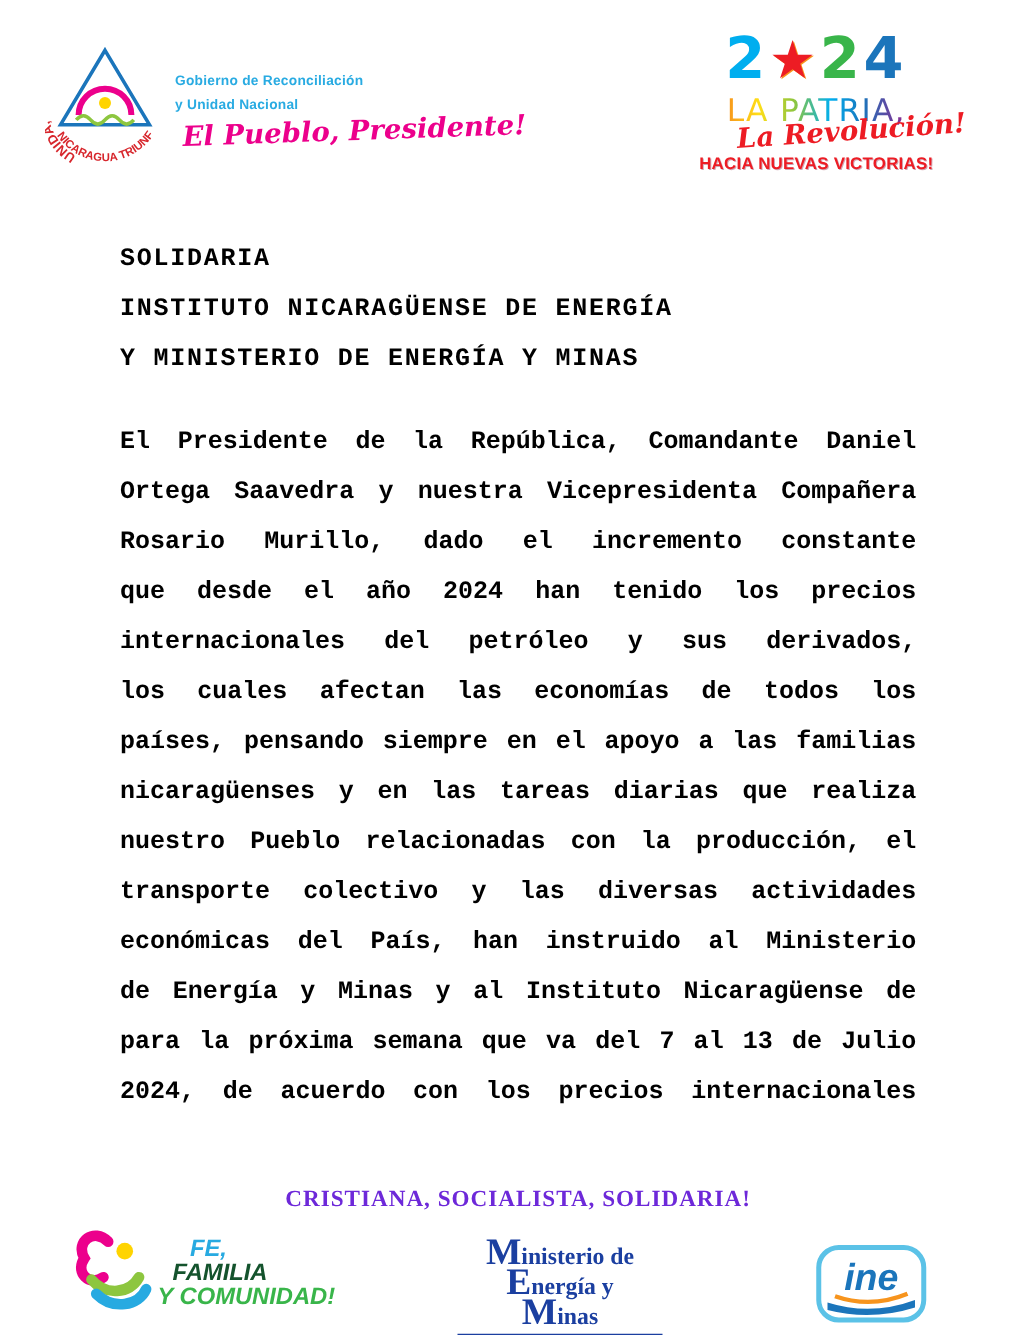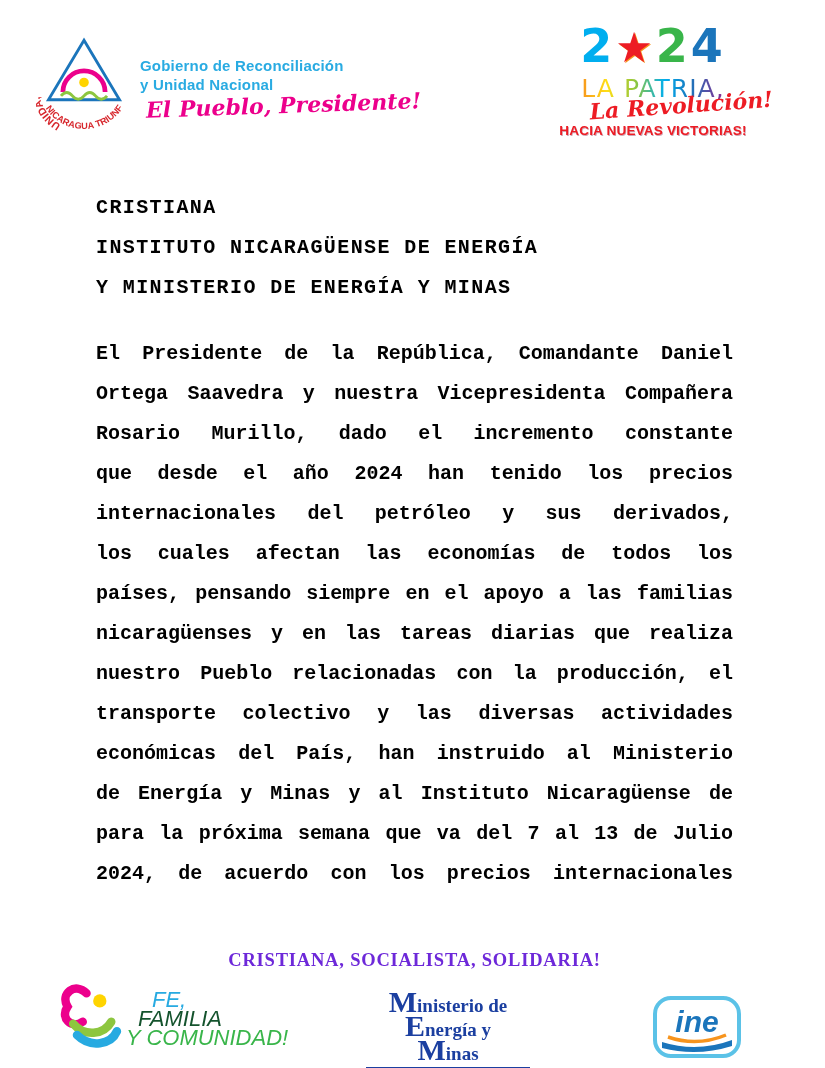--- a/index.html
+++ b/index.html
@@ -2,21 +2,21 @@
 <html><head>
 <meta charset="utf-8">
 <style>
   * { margin:0; padding:0; box-sizing:border-box; }
   html,body { background:#ffffff; }
   body { font-family:"Liberation Sans", sans-serif; }
   .page { position:relative; width:825px; height:1068px; margin:0 auto; background:#ffffff; overflow:hidden; }
 
   
   .emblem { position:absolute; left:36px; top:26px; width:96px; height:112px; }
-  .gov-text { position:absolute; left:140px; top:56px; color:#29ABE2; font-weight:bold; font-size:15px; line-height:19px; letter-spacing:0.2px; }
+  .gov-text { position:absolute; left:140px; top:56px; color:#29ABE2; font-weight:bold; font-size:11px; line-height:19px; letter-spacing:0.2px; }
   .pueblo-slogan { position:absolute; left:146px; top:92px; color:#EC008C; font-family:"DejaVu Serif", serif; font-style:italic; font-weight:bold; font-size:22px; transform:rotate(-2deg); }
 
   
   .header-right { position:absolute; top:22px; right:48px; width:248px; text-align:center; }
   .year-line { font-family:"DejaVu Sans", sans-serif; font-weight:900; font-size:46px; line-height:48px; letter-spacing:3px; }
   .year-d1 { color:#00AEEF; }
   .year-star { color:#ED1C24; font-size:42px; text-shadow:1px 1px 0 #F7941D; }
   .year-d2 { color:#39B54A; }
   .year-d3 { color:#1B75BB; }
   .la-patria {
@@ -31,21 +31,21 @@
   
   .doc-title { position:absolute; left:96px; top:188px; font-family:"Liberation Mono", monospace; font-weight:bold; font-size:20px; line-height:40px; letter-spacing:1.4px; color:#000; }
   .doc-body { position:absolute; left:96px; top:334px; width:637px; font-family:"Liberation Mono", monospace; font-weight:bold; font-size:20px; line-height:40px; color:#000; }
   .body-line { text-align:justify; text-align-last:justify; white-space:normal; }
 
   
   .footer-slogan { position:absolute; left:96px; top:950px; width:637px; text-align:center; color:#6d28d9; font-family:"Liberation Serif", serif; font-weight:bold; font-size:18.5px; letter-spacing:0.8px; }
 
   .fe-logo { position:absolute; left:58px; top:980px; display:flex; align-items:center; }
   .fe-svg { width:76px; height:76px; }
-  .fe-text { margin-left:-8px; font-weight:normal; font-style:italic; font-size:22px; line-height:19px; }
+  .fe-text { margin-left:-8px; font-weight:bold; font-style:italic; font-size:19px; line-height:19px; }
   .fe-line1 { color:#27AAE1; padding-left:26px; }
   .fe-line2 { color:#14532d; padding-left:12px; }
   .fe-line3 { color:#39B54A; padding-left:0; }
 
   .mem-logo { position:absolute; left:366px; top:992px; width:164px; text-align:center; color:#1B3FA0; font-family:"Liberation Serif", serif; font-weight:bold; border-bottom:3px solid #1B3FA0; padding-bottom:3px; }
   .mem-line { font-size:19px; line-height:20px; }
   .mem-line::first-letter { font-size:30px; }
 
   .ine-logo { position:absolute; left:652px; top:994px; width:90px; height:66px; }
 </style>
@@ -80,21 +80,21 @@
   <div class="header-right">
     <div class="year-line">
       <span class="year-d1">2</span><span class="year-star">★</span><span class="year-d2">2</span><span class="year-d3">4</span>
     </div>
     <div><span class="la-patria">LA PATRIA,</span></div>
     <div class="la-revolucion">La Revolución!</div>
     <div class="hacia">HACIA NUEVAS VICTORIAS!</div>
   </div>
 
   <div class="doc-title">
-    <div>CRISTIANA</div>
+    <div>SOLIDARIA</div>
     <div>INSTITUTO NICARAGÜENSE DE ENERGÍA</div>
     <div>Y MINISTERIO DE ENERGÍA Y MINAS</div>
   </div>
 
   <div class="doc-body">
       <div class="body-line">El Presidente de la República, Comandante Daniel</div>
       <div class="body-line">Ortega Saavedra y nuestra Vicepresidenta Compañera</div>
       <div class="body-line">Rosario Murillo, dado el incremento constante</div>
       <div class="body-line">que desde el año 2024 han tenido los precios</div>
       <div class="body-line">internacionales del petróleo y sus derivados,</div>

